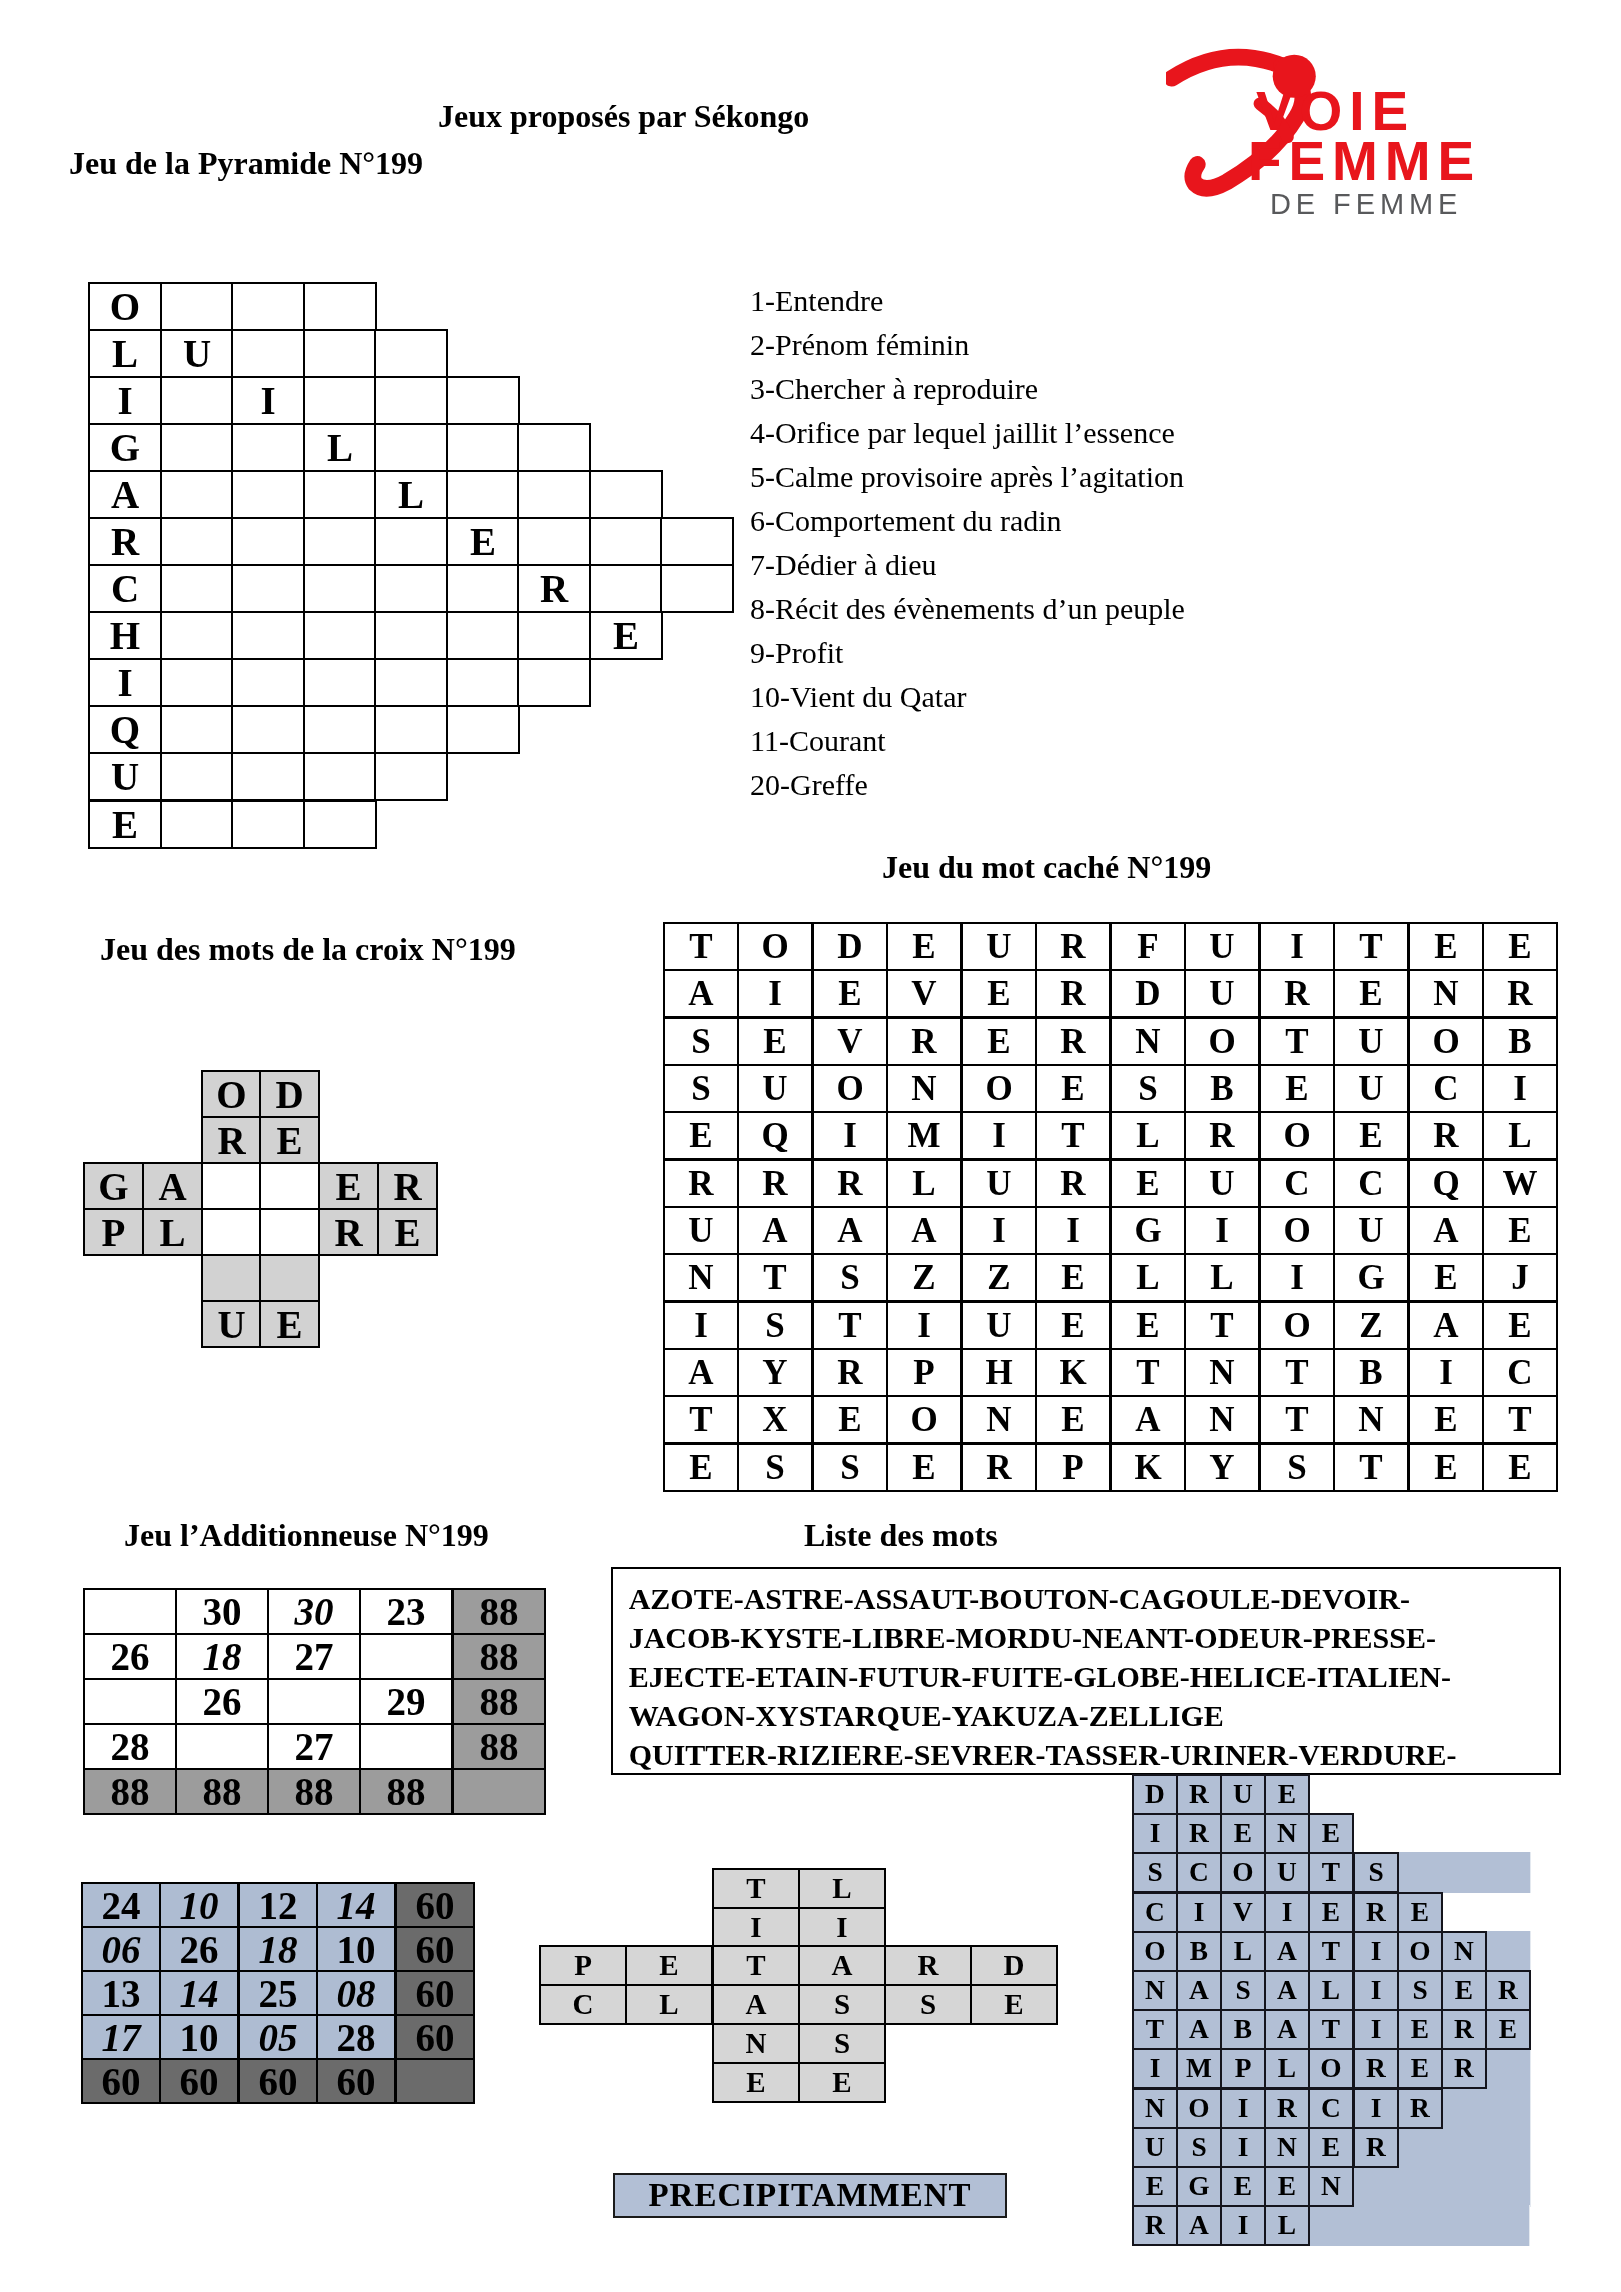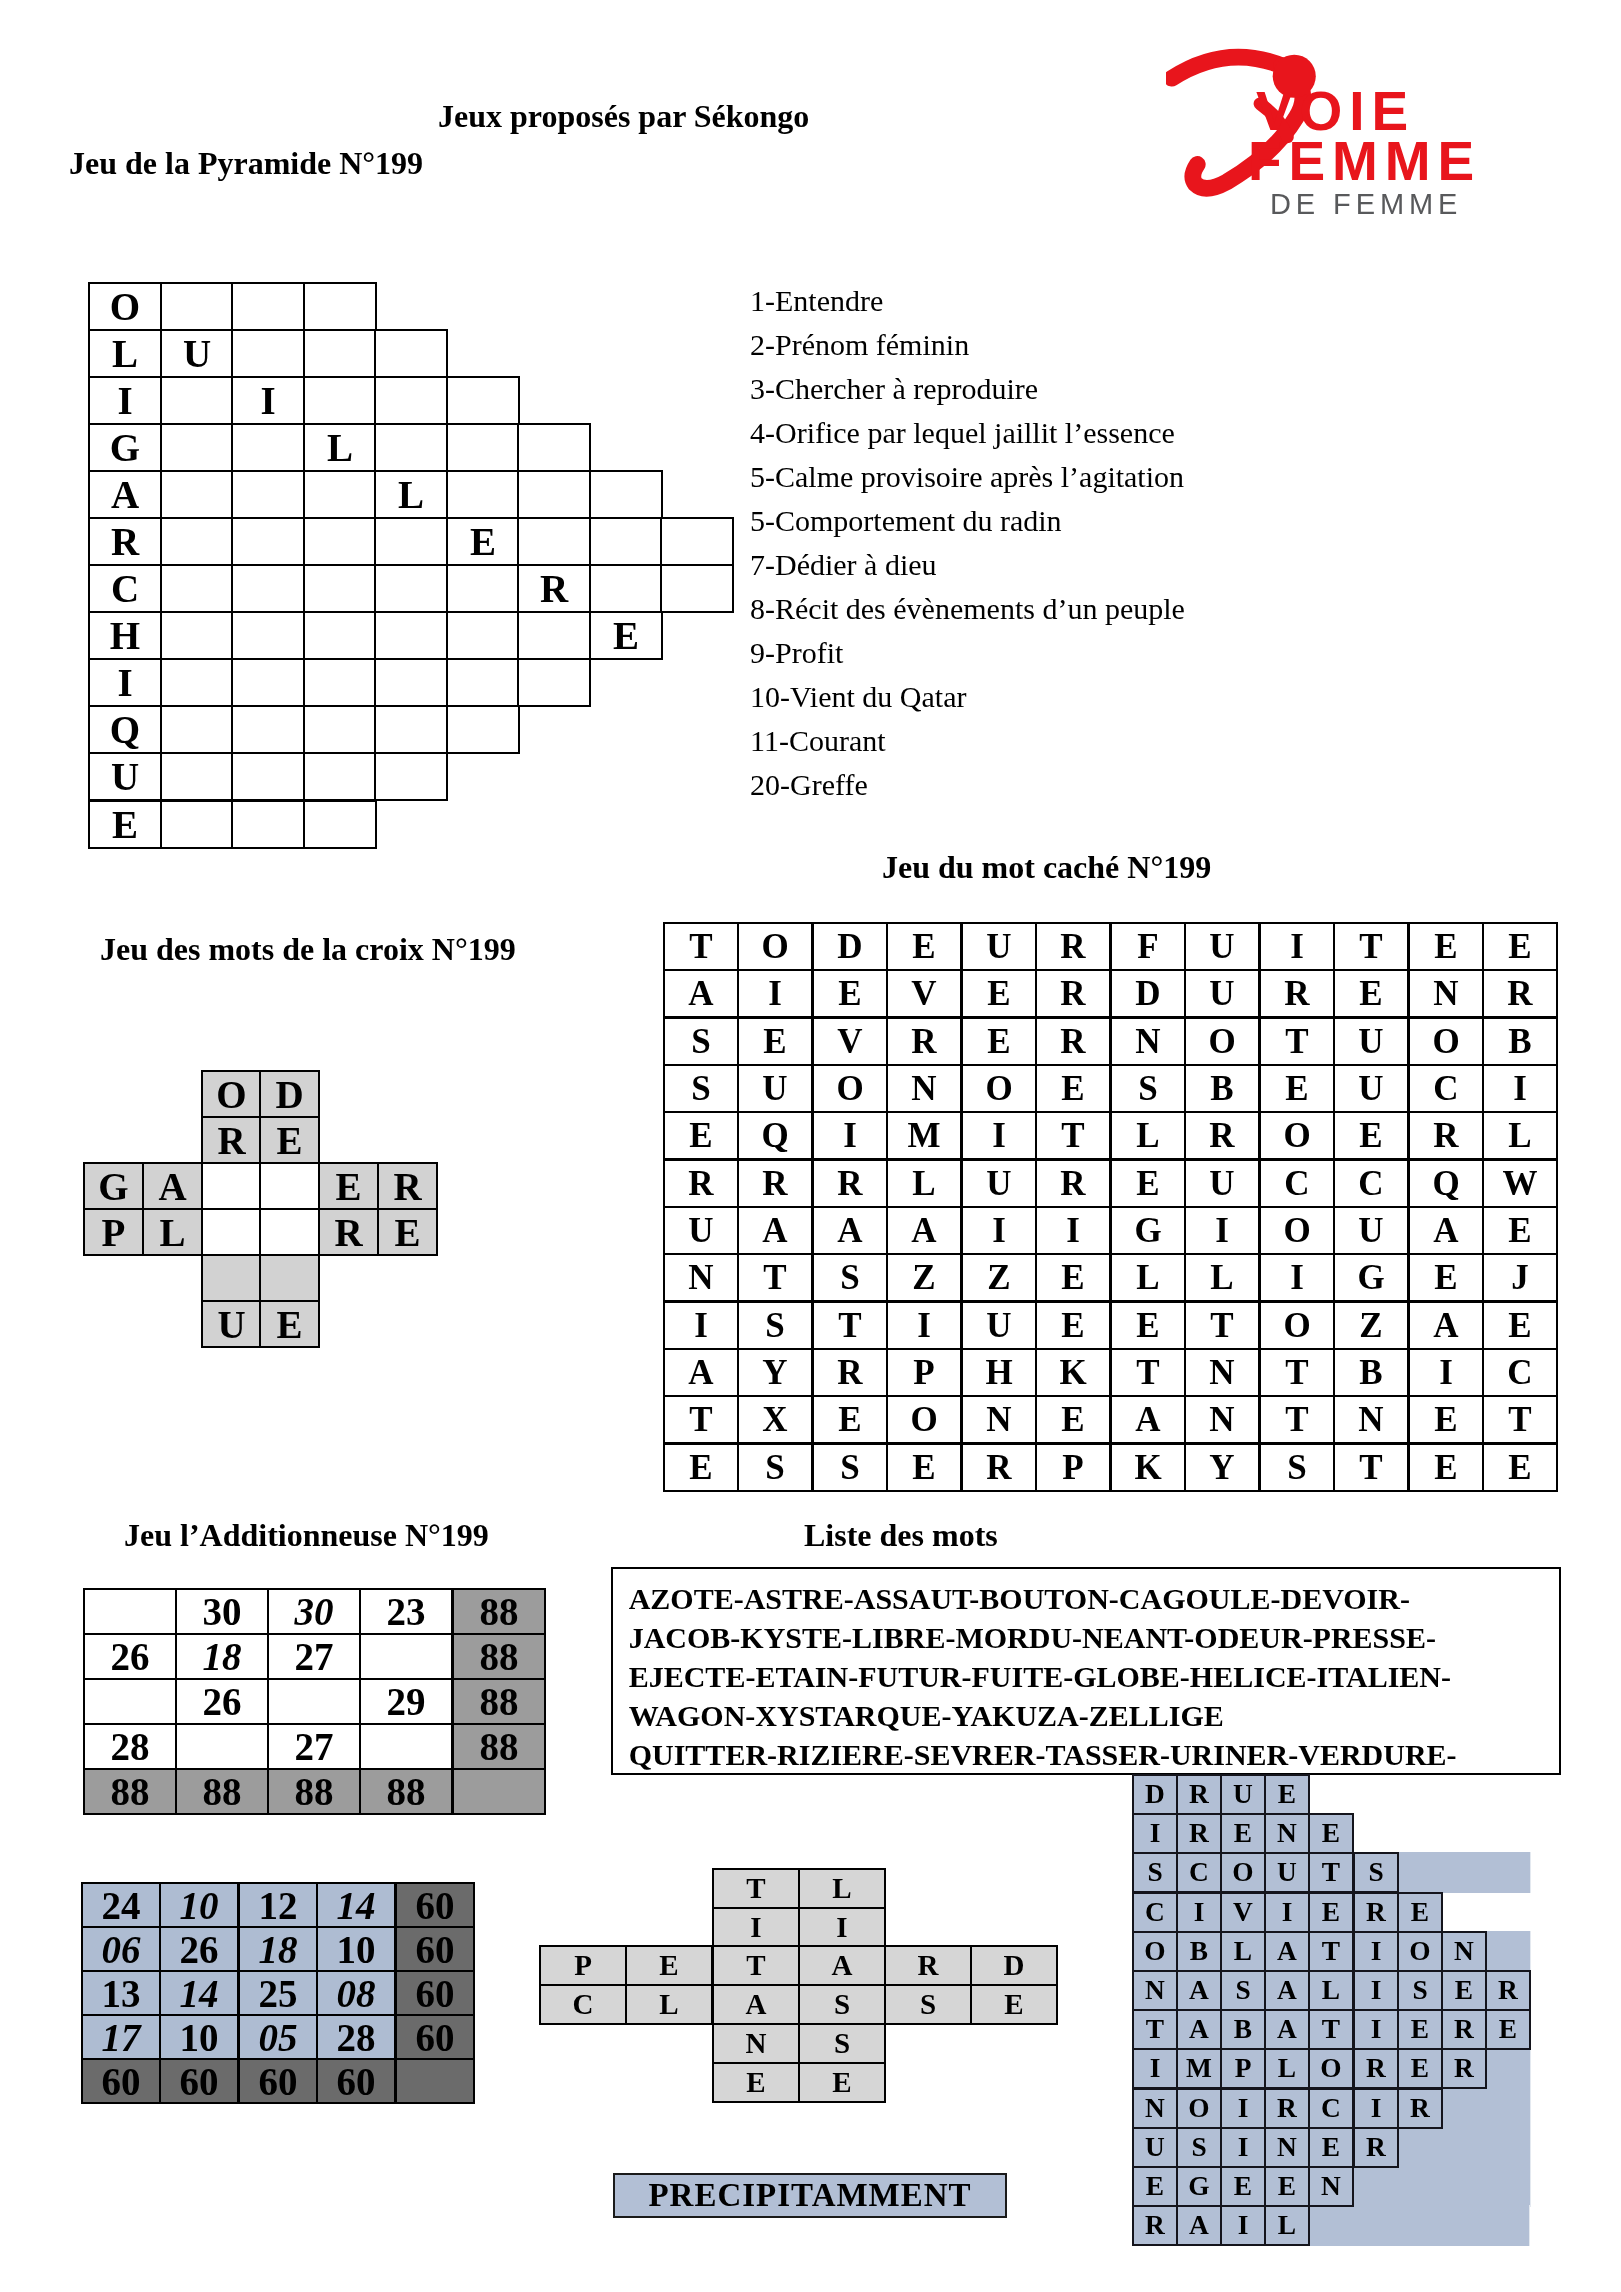--- a/index.html
+++ b/index.html
@@ -161,21 +161,21 @@
       <div class="cell" style="left: 143px; top: 518px; width: 74px; height: 49px; font-size: 39px;"></div>
       <div class="cell" style="left: 215px; top: 518px; width: 74px; height: 49px; font-size: 39px;"></div>
     </div>
 
   <div id="definitions" class="defs">
       <div class="defline">1-Entendre</div>
       <div class="defline">2-Prénom féminin</div>
       <div class="defline">3-Chercher à reproduire</div>
       <div class="defline">4-Orifice par lequel jaillit l’essence</div>
       <div class="defline">5-Calme provisoire après l’agitation</div>
-      <div class="defline">5-Comportement du radin</div>
+      <div class="defline">6-Comportement du radin</div>
       <div class="defline">7-Dédier à dieu</div>
       <div class="defline">8-Récit des évènements d’un peuple</div>
       <div class="defline">9-Profit</div>
       <div class="defline">10-Vient du Qatar</div>
       <div class="defline">11-Courant</div>
       <div class="defline">20-Greffe</div>
     </div>
 
   <div class="title ws-title">Jeu du mot caché N°199</div>
   <div id="wordsearch" class="grid" style="left: 663px; top: 922px;">

